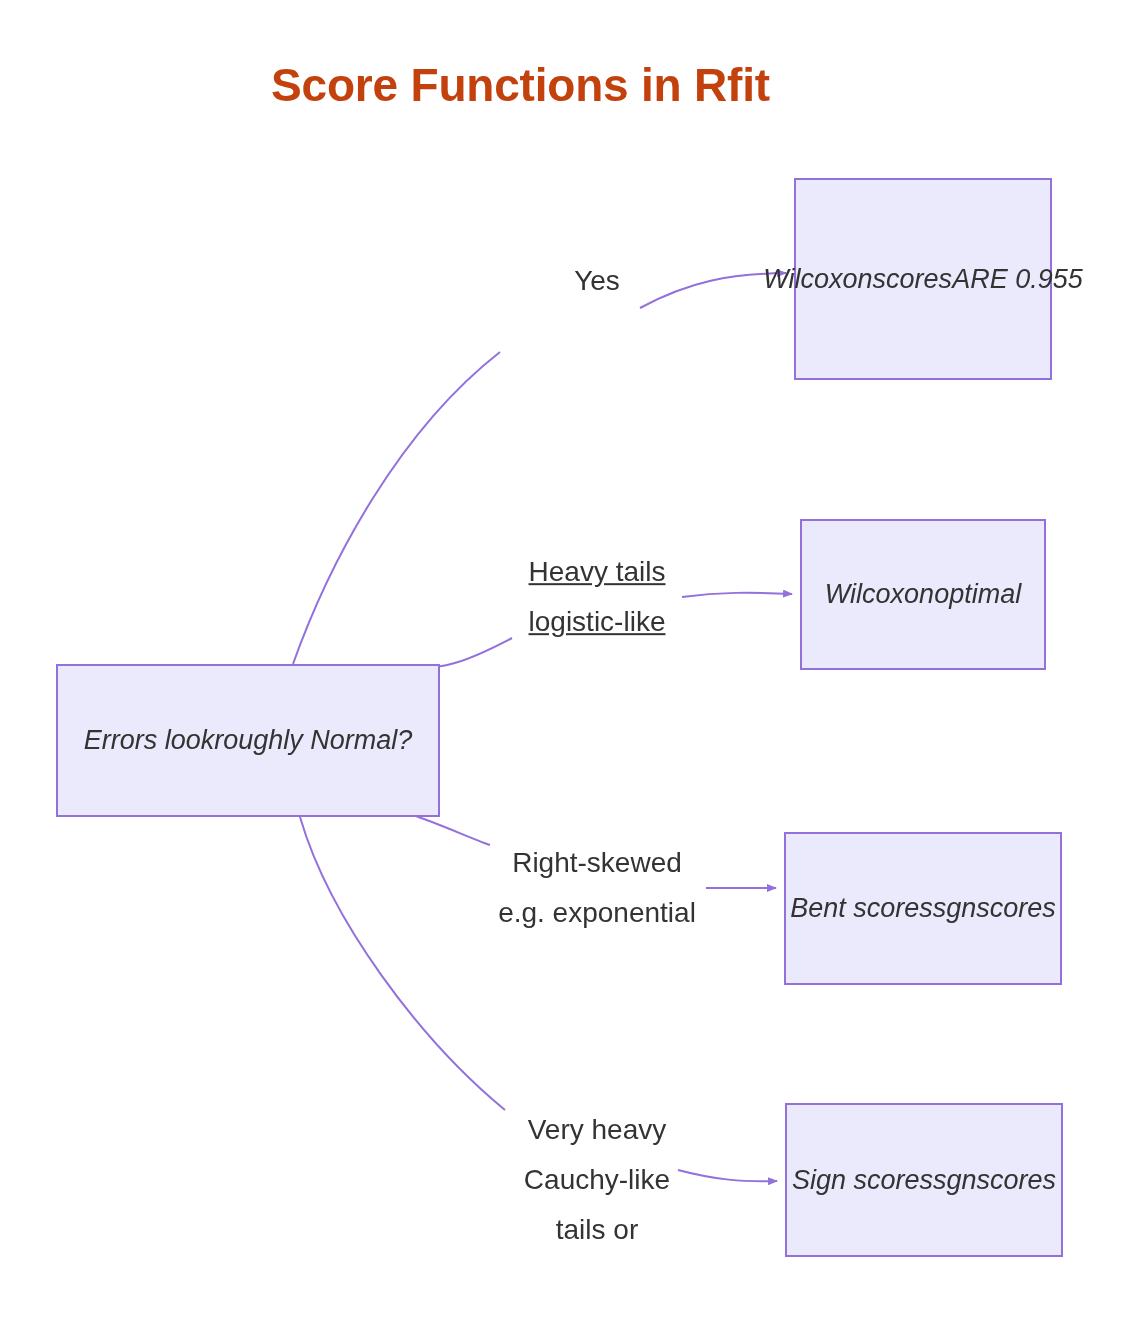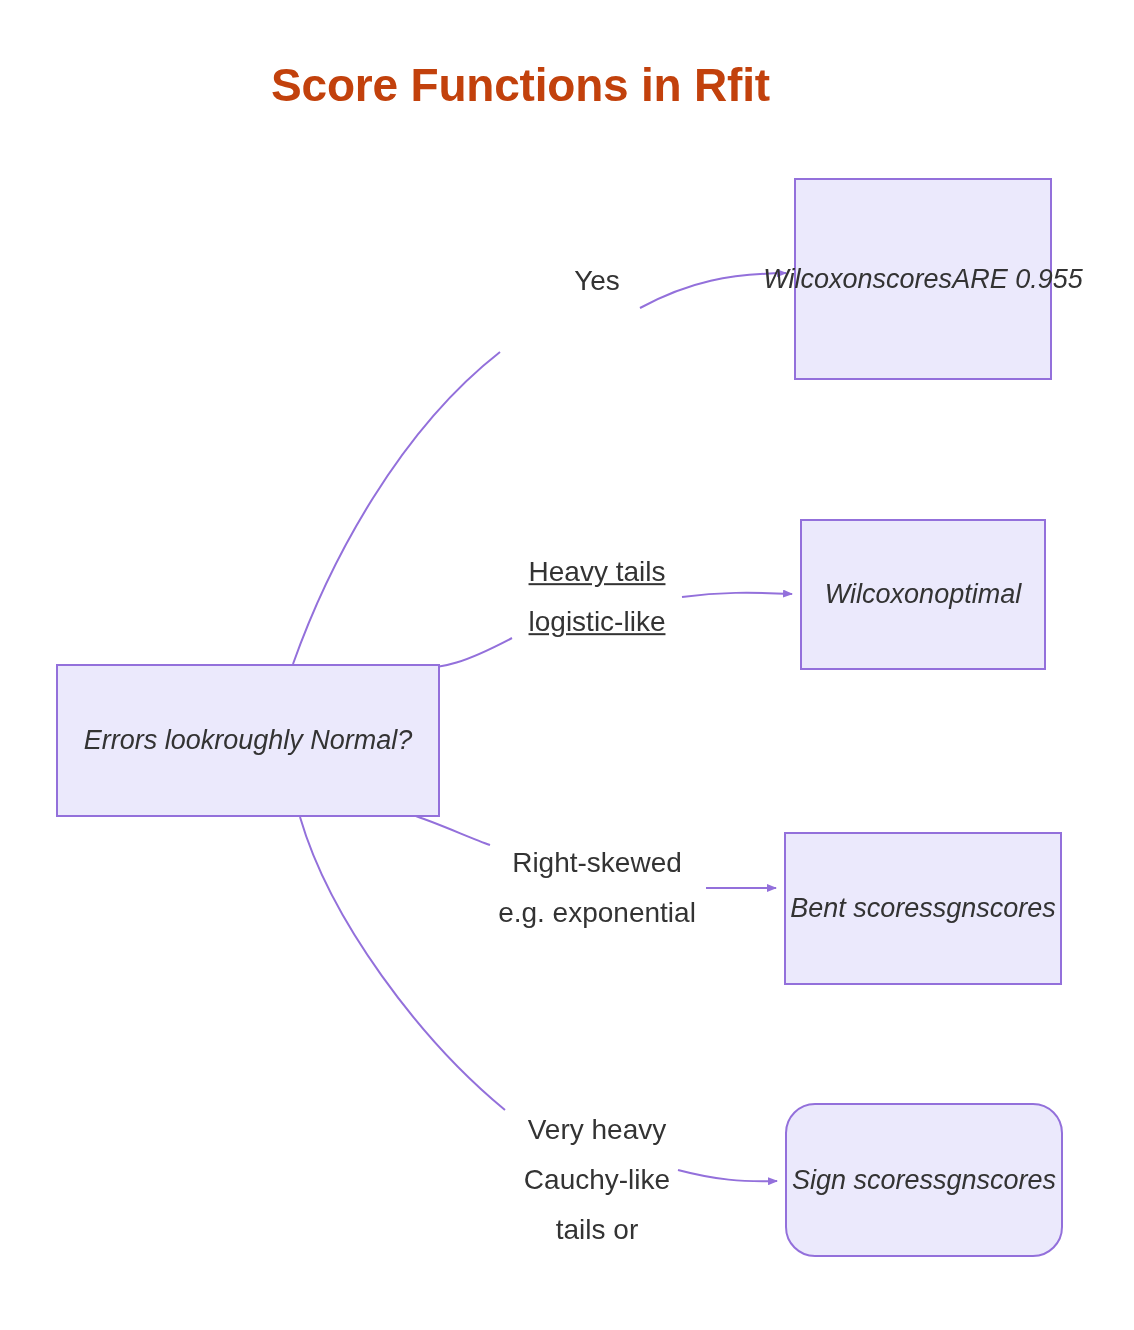--- a/index.html
+++ b/index.html
@@ -105,21 +105,21 @@
   <div class="node" style="left:800px; top:519px; width:246px; height:151px;">
     <span class="line">Wilcoxon</span>
     <span class="line">optimal</span>
   </div>
 
   <div class="node" style="left:784px; top:832px; width:278px; height:153px;">
     <span class="line">Bent scores</span>
     <span class="line">sgnscores</span>
   </div>
 
-  <div class="node" style="left:785px; top:1103px; width:278px; height:154px;border-radius:30px;">
+  <div class="node" style="left:785px; top:1103px; width:278px; height:154px;">
     <span class="line">Sign scores</span>
     <span class="line">sgnscores</span>
   </div>
 
   <div class="edge-label" style="left:597px; top:281px; transform:translate(-50%,-50%);">
     <span class="line">Yes</span>
   </div>
 
   <div class="edge-label" style="left:597px; top:597px; transform:translate(-50%,-50%);text-decoration:underline;">
     <span class="line">Heavy tails</span>

